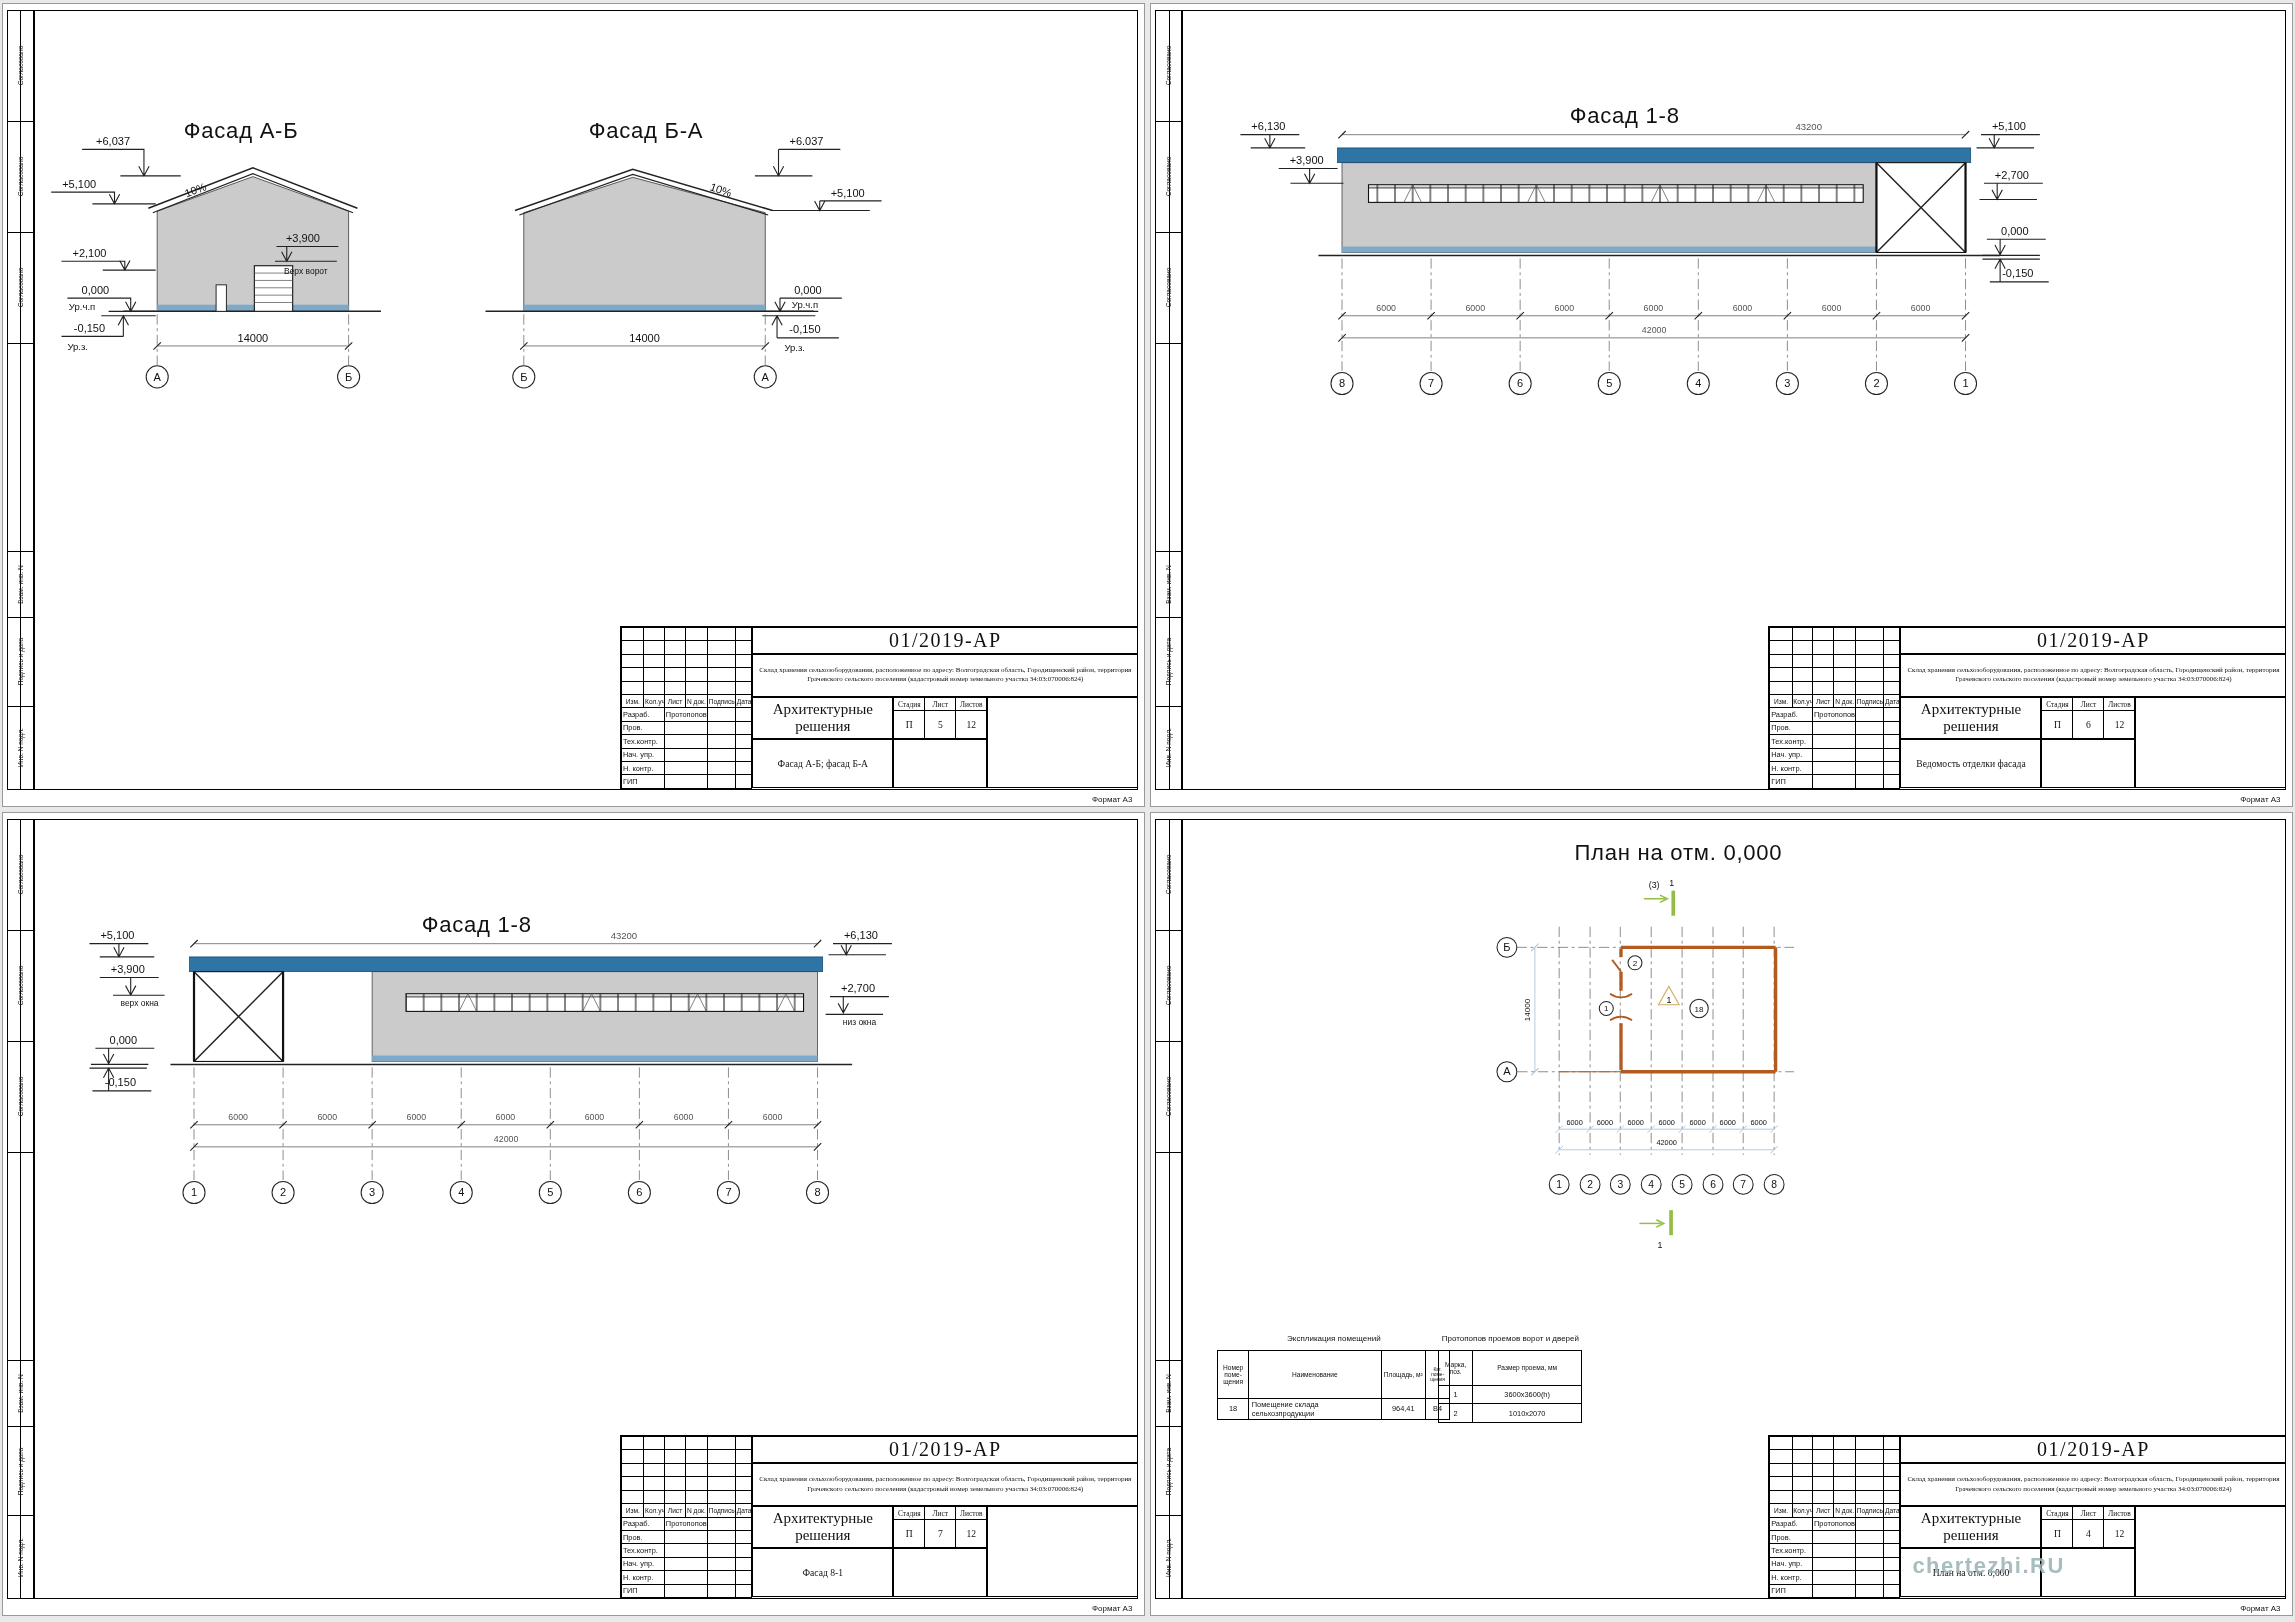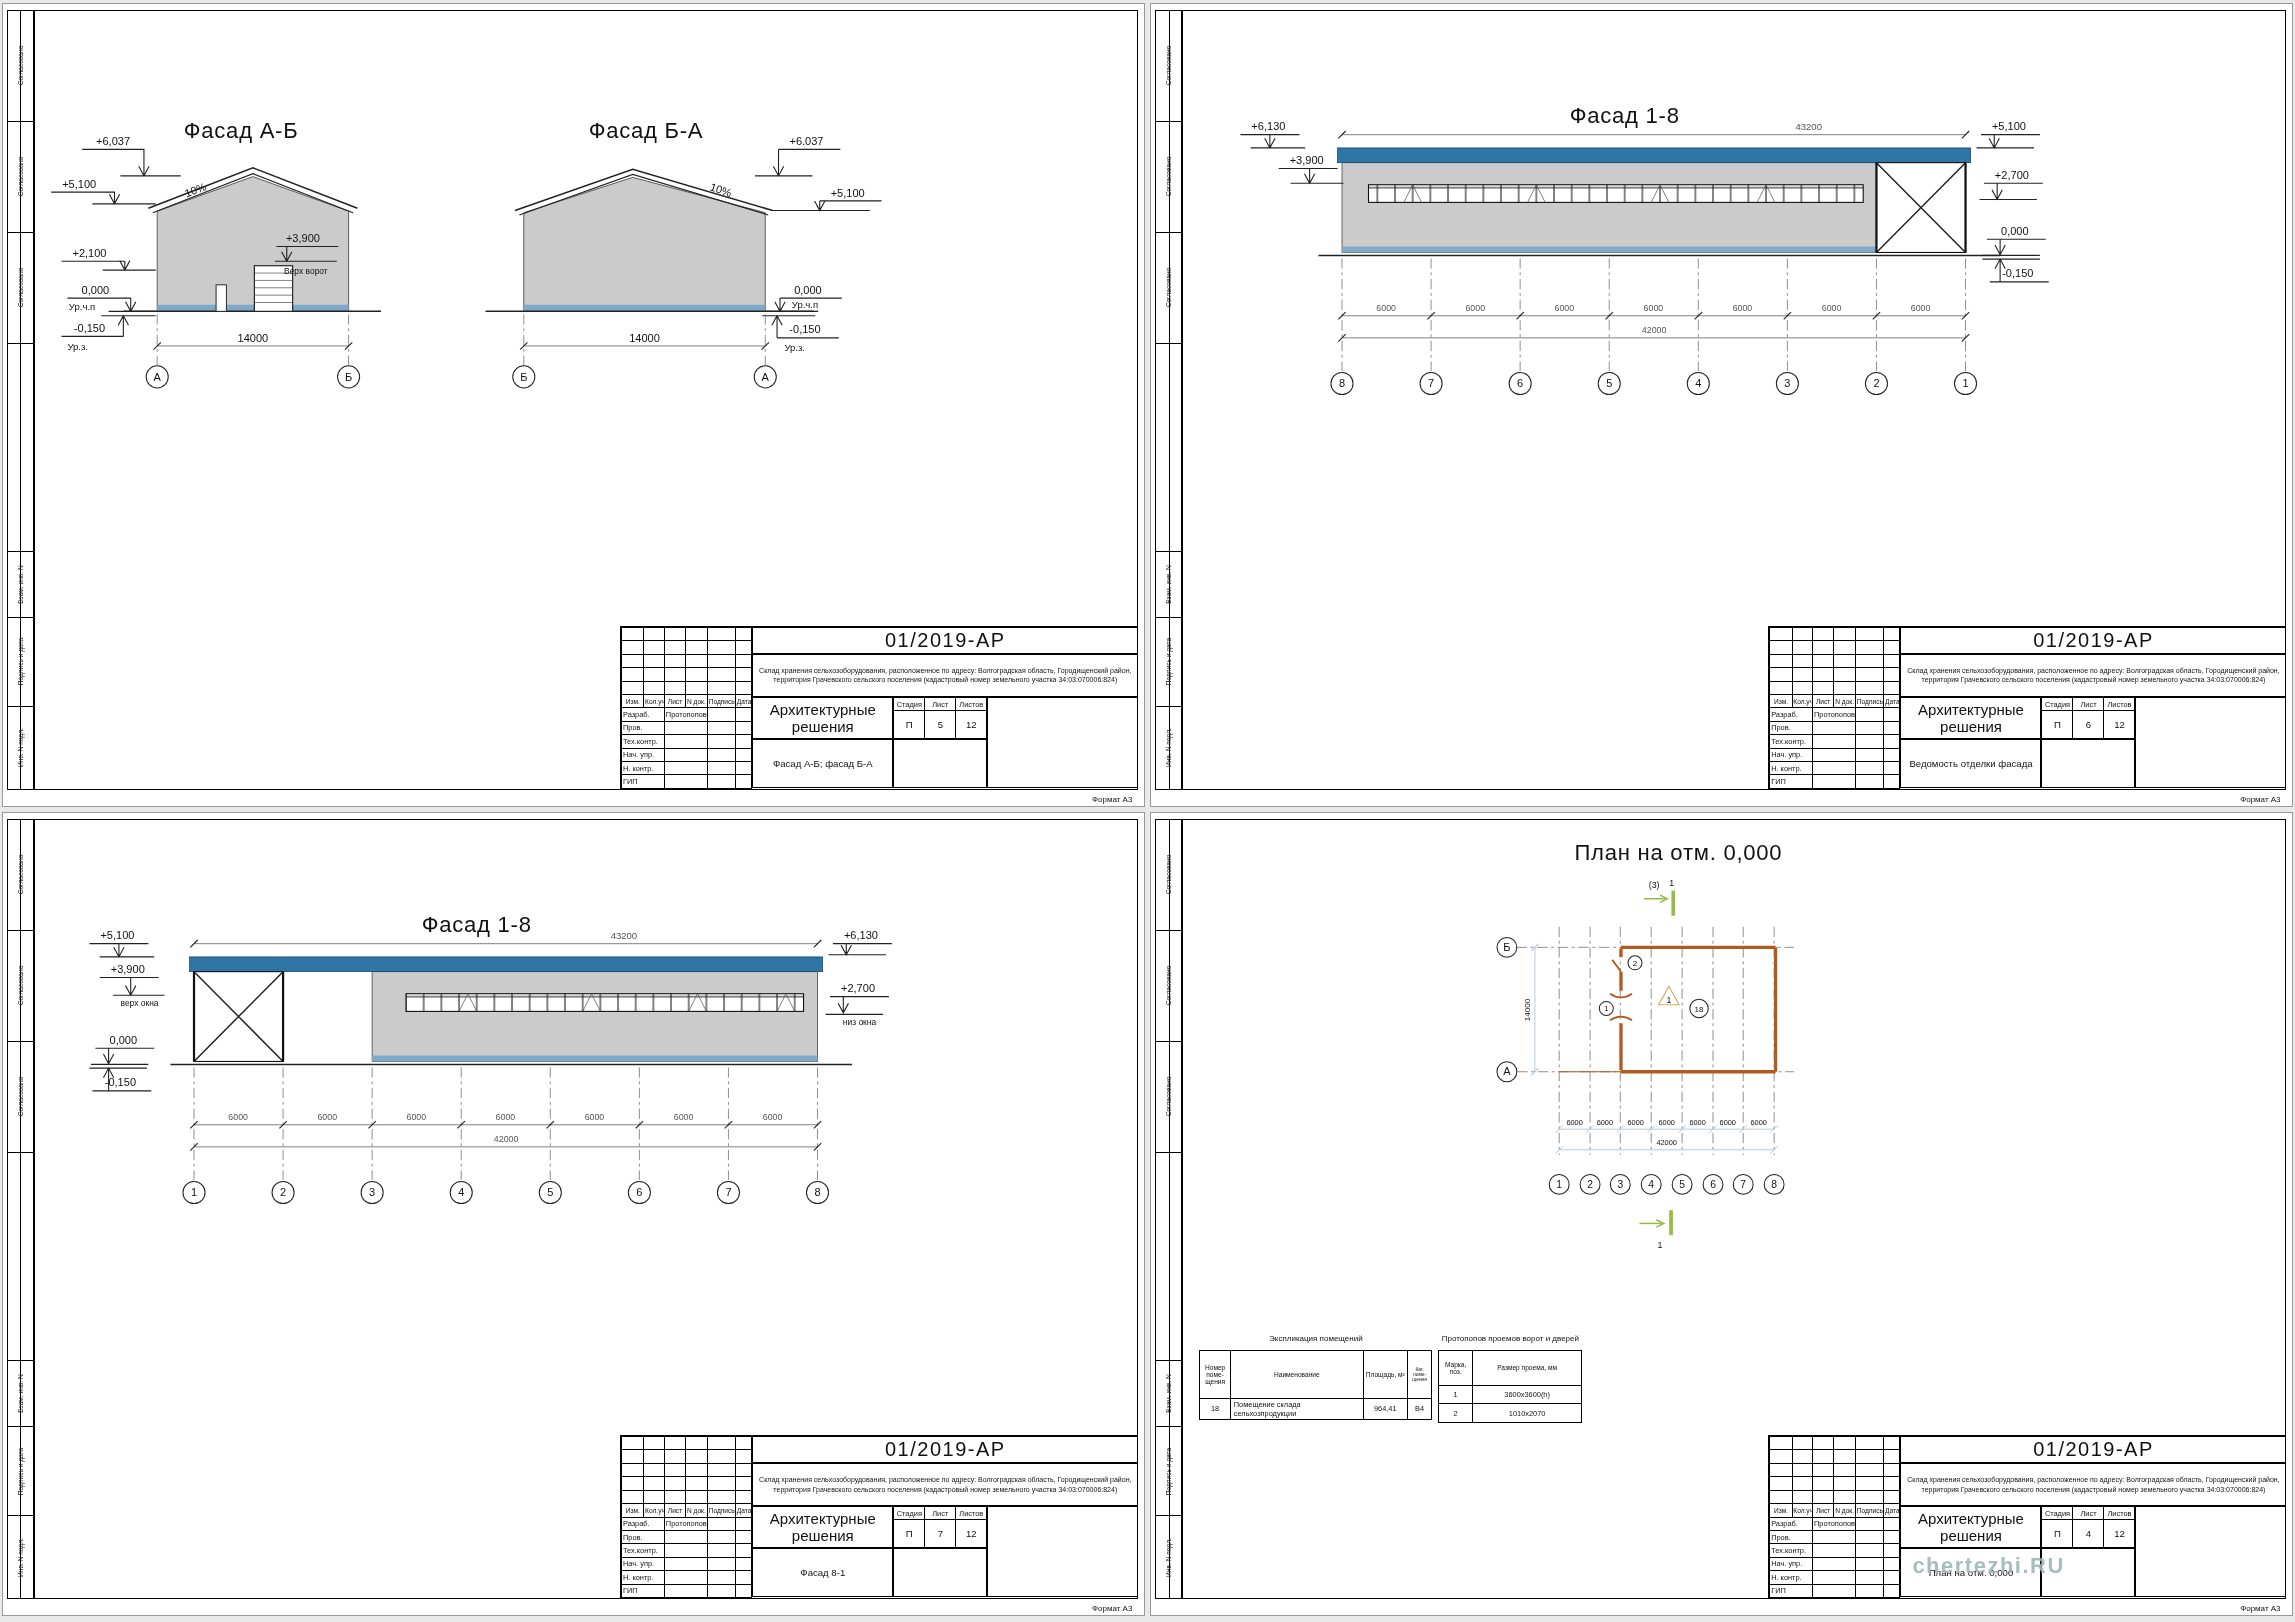--- a/index.html
+++ b/index.html
@@ -14,21 +14,21 @@
   .sbox:last-child{border-bottom:0.7px solid #000;}
   .sbox::after{content:"";position:absolute;left:50%;top:0;bottom:0;border-left:0.7px solid #000;}
   .rot{position:relative;z-index:2;transform:rotate(-90deg);font-size:6.6px;white-space:nowrap;color:#222;background:transparent;}
   
   .stamp{position:absolute;right:0;bottom:0;width:517px;height:163px;border-left:1.8px solid #000;border-top:1.8px solid #000;background:#fff;box-sizing:border-box;display:flex;}
   .tl{border-collapse:collapse;table-layout:fixed;width:131px;height:100%;}
   .tl td{border:0.7px solid #000;height:11.8px;font-size:6.6px;padding:0 0.7px;overflow:hidden;white-space:nowrap;color:#111;}
   .tl tr.h td{font-size:6.6px;text-align:center;}
   .tl td.lbl{font-size:7.4px;margin-left:36px;}
   .tl td.nm{font-size:7.4px;}
-  .sr{position:relative;width:330px;display:grid;grid-template-columns:141px 94px 151px;grid-template-rows:27px 43px 42px 49px;}
+  .sr{position:relative;width:330px;display:grid;grid-template-columns:141px 94px 151px;grid-template-rows:27px 43px 42px 49px;font-family:Liberation Serif, serif;}
   .sr>div{border:0.7px solid #000;box-sizing:border-box;overflow:hidden;}
   .cell-code{grid-area:1/1/2/4;display:flex;align-items:center;justify-content:center;font-size:20px;letter-spacing:1.5px;color:#111;}
   .cell-desc{grid-area:2/1/3/4;display:flex;align-items:center;justify-content:center;text-align:center;font-size:7px;line-height:1.4;padding:0.7px 4.4px;color:#111;}
   .cell-disc{grid-area:3/1/4/2;display:flex;align-items:center;justify-content:center;font-size:15px;color:#111;text-align:center;}
   .cell-slt{grid-area:3/2/4/3;display:flex;flex-direction:column;}
   .slt-h,.slt-v{display:flex;flex:0 0 13.3px;}
   .slt-v{flex:1 1 auto;}
   .slt-h span,.slt-v span{flex:1;border-right:0.7px solid #000;border-bottom:0.7px solid #000;display:flex;align-items:center;justify-content:center;font-size:7.4px;color:#111;}
   .slt-v span{border-bottom:none;font-size:9.6px;}
   .slt-h span:last-child,.slt-v span:last-child{border-right:none;}
@@ -880,21 +880,21 @@
         </g>
 
         <g stroke="#93bd44">
           <path d="M620 548 H650" stroke-width="2" fill="none"></path>
           <path d="M643 543 L653 548 L643 553" stroke-width="2" fill="none"></path>
           <path d="M663 530 V564" stroke-width="5" fill="none"></path>
         </g>
         <text x="648" y="582" text-anchor="middle" font-size="12" fill="#b9cd7e">1</text>
       </svg>
 
-      <div class="ptw" style="left:16px;top:514px;width:233px">
+      <div class="ptw" style="left:34px;top:514px;width:233px">
         <div class="ttitle">Экспликация помещений</div>
         <table class="pt">
           <tbody>
               <tr>
             <th style="width:26.5px">Номер поме-щения</th>
             <th>Наименование</th>
             <th style="width:40px">Площадь, м²</th>
             <th style="width:20.6px" class="tiny">Кат. поме-щения</th>
           </tr>
           <tr>

